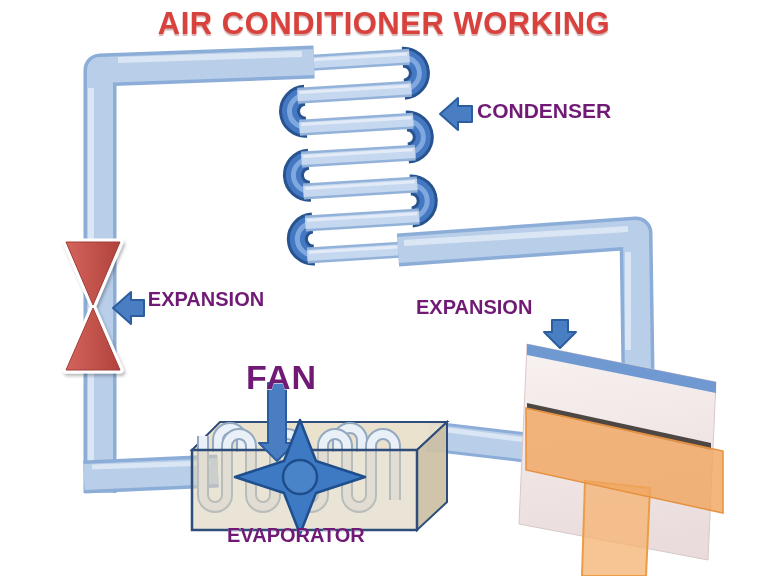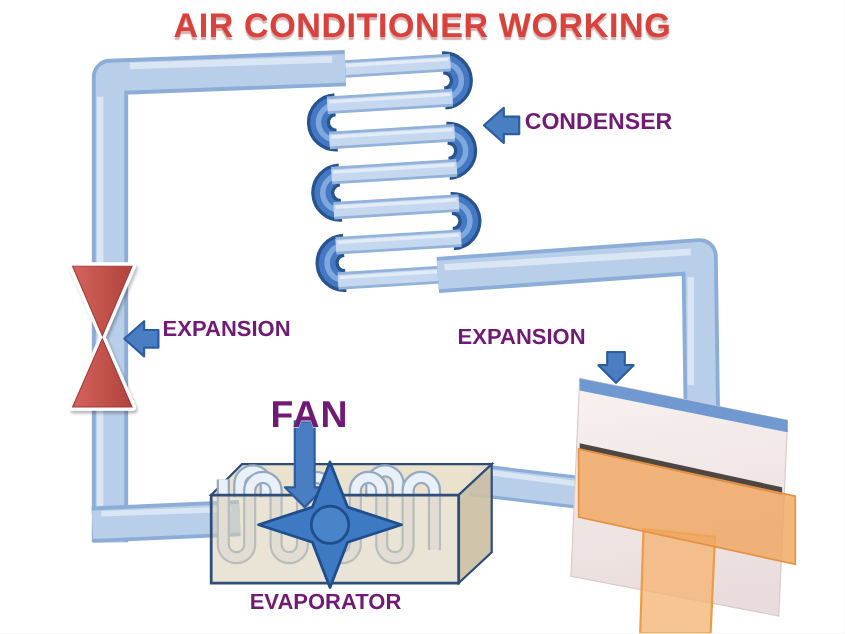--- a/index.html
+++ b/index.html
@@ -15,21 +15,21 @@
   }
   #title{
     position:absolute;top:6px;left:0;width:100%;text-align:center;
     font-size:31px;font-weight:bold;color:#D8413C;letter-spacing:.5px;
     text-shadow:0 2px 1px rgba(140,30,28,.35);
   }
   #lbl-condenser{left:477px;top:99px;font-size:21px;}
   #lbl-expansion{left:138px;top:284px;width:136px;text-align:center;font-size:20px;line-height:30px;}
   #lbl-compressor{left:416px;top:296px;font-size:20px;}
   #lbl-fan{left:246px;top:358px;font-size:34px;letter-spacing:1px;}
-  #lbl-evaporator{left:227px;top:537px;font-size:20px;}
+  #lbl-evaporator{left:227px;top:524px;font-size:20px;}
 </style>
 </head>
 <body>
 
 <div id="slide">
 
 <svg id="diagram-svg" width="768" height="576" viewBox="0 0 768 576">
   <defs>
     <linearGradient id="panelG" x1="0" y1="0" x2="0.15" y2="1">
       <stop offset="0" stop-color="#F8F2F1"></stop>

